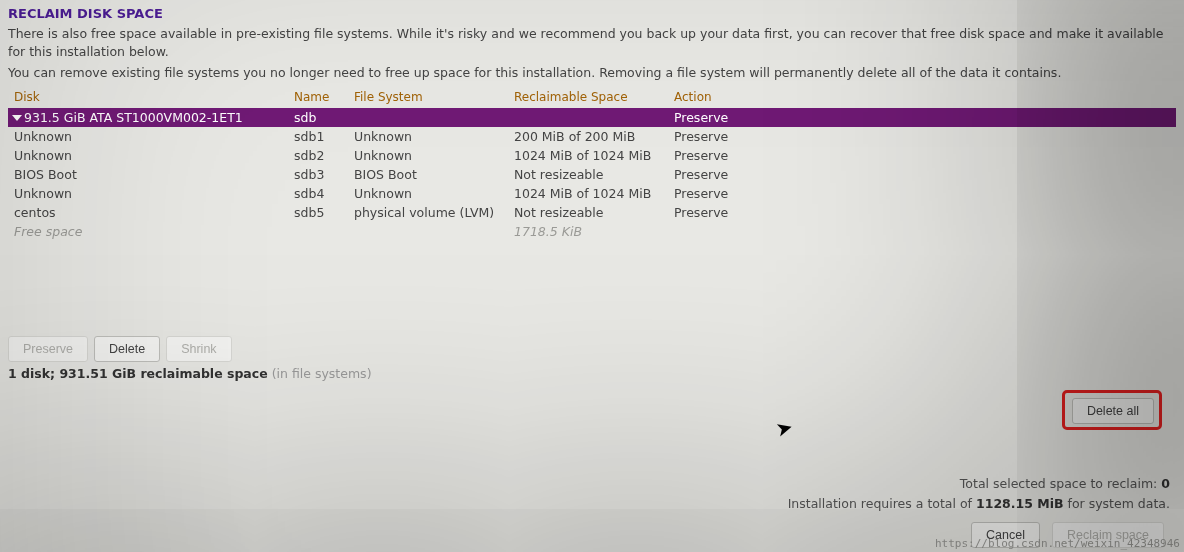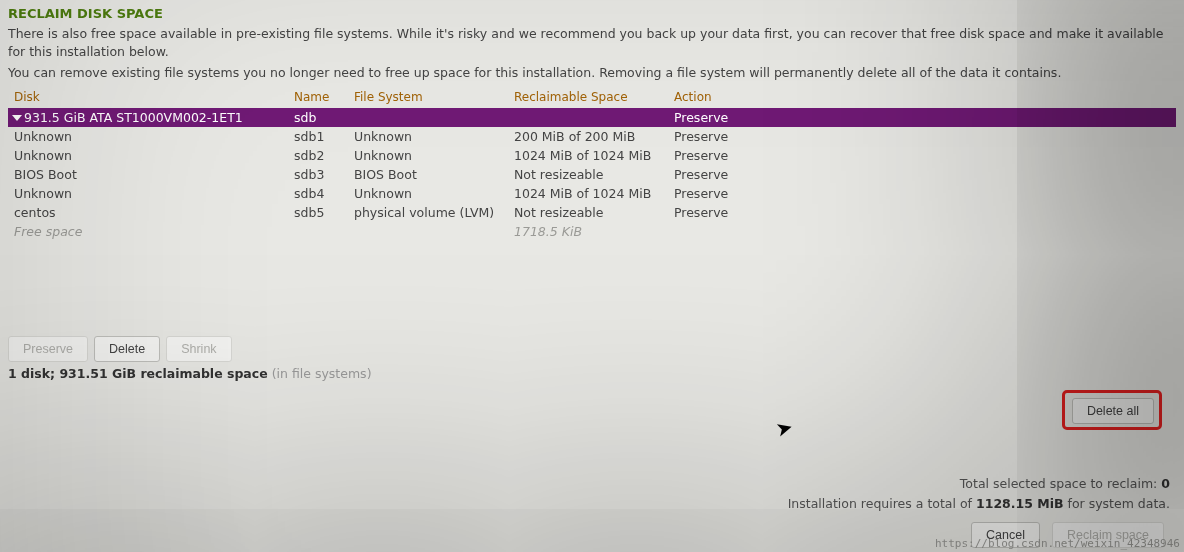--- a/index.html
+++ b/index.html
@@ -12,21 +12,21 @@
     height: 552px;
     overflow: hidden;
     position: relative;
   }
   .dialog {
     padding: 6px 8px 0 8px;
   }
   .title {
     font-weight: bold;
     font-size: 13px;
-    color: #4d7c0f;
+    color: #4c1d95;
     margin-bottom: 4px;
   }
   .desc {
     font-size: 12.5px;
     color: #444;
     margin-bottom: 4px;
     line-height: 1.4;
   }
   .table {
     width: 100%;

